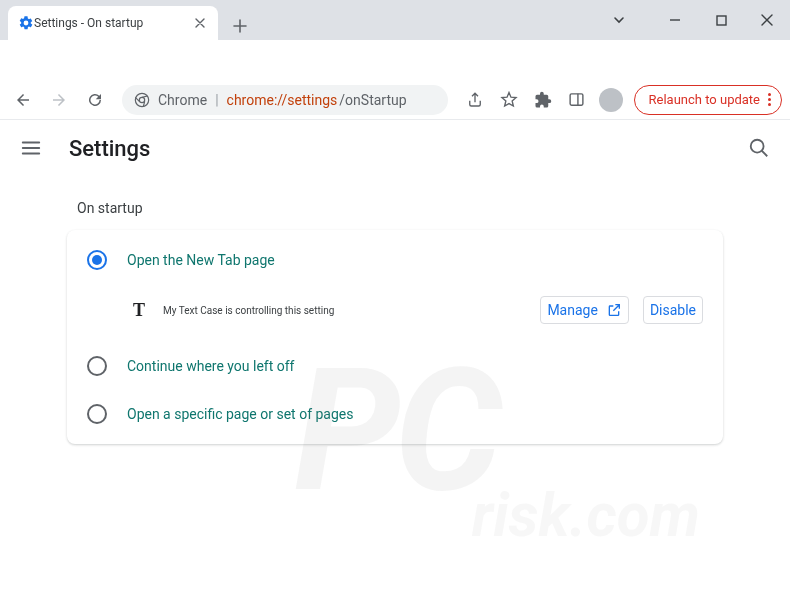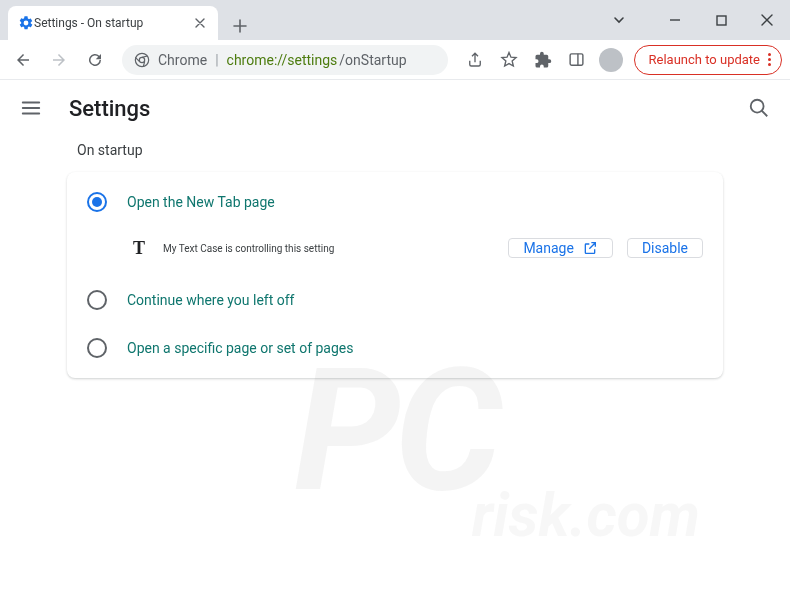--- a/index.html
+++ b/index.html
@@ -10,55 +10,55 @@
 .tab { background: #fff; border-radius: 8px 8px 0 0; height: 34px; display: flex; align-items: center; padding: 0 10px; margin-left: 8px; min-width: 210px; gap: 0; }
 .tab-favicon { width: 16px; height: 16px; color: #1a73e8; display:flex; align-items:center; justify-content:center; }
 .tab-title { font-size: 12px; color: #3c4043; flex: 1; white-space: nowrap; overflow: hidden; }
 .tab-close { width: 16px; height: 16px; display: flex; align-items: center; justify-content: center; color: #5f6368; cursor: pointer; border-radius: 50%; }
 .newtab { width: 28px; height: 28px; display: flex; align-items: center; justify-content: center; color: #5f6368; margin-left: 8px; cursor: pointer; }
 .win-controls { margin-left: auto; display: flex; align-items: center; height: 100%; }
 .win-controls > div { width: 46px; height: 32px; display: flex; align-items: center; justify-content: center; color: #3c4043; cursor: pointer; }
 .win-chevron { margin-right: 10px; }
 
 
-.toolbar { height: 40px; background: #fff; display: flex; align-items: center; padding: 0 8px; gap: 6px; border-bottom: 1px solid #e8eaed; }
+.toolbar { height: 40px; background: #fff; display: flex; align-items: center; padding: 0 8px; gap: 6px; border-bottom: 1px solid #e8eaed; margin-top: 40px; }
 .navbtn { width: 30px; height: 30px; display: flex; align-items: center; justify-content: center; color: #5f6368; cursor: pointer; border-radius: 50%; }
 .navbtn.disabled { color: #bdc1c6; cursor: default; }
 .omnibox { flex: 1; height: 30px; background: #f1f3f4; border-radius: 15px; display: flex; align-items: center; padding: 0 12px; gap: 8px; margin: 0 6px; }
 .omni-favicon { width: 16px; height: 16px; color: #5f6368; display:flex; }
 .omni-text { font-size: 14px; color: #5f6368; display: flex; align-items: center; gap: 2px; }
-.omni-text .host { color: #4d7c0f; }
+.omni-text .host { color: #c2410c; }
 .omni-sep { color: #9aa0a6; margin: 0 6px; }
 .toolbar-icons { display: flex; align-items: center; gap: 4px; }
 .tbicon { width: 30px; height: 30px; display: flex; align-items: center; justify-content: center; color: #5f6368; cursor: pointer; border-radius: 50%; }
 .avatar { width: 24px; height: 24px; border-radius: 50%; background: #bdc1c6; }
 .relaunch { height: 30px; border: 1px solid #d93025; border-radius: 15px; display: flex; align-items: center; padding: 0 10px 0 14px; gap: 8px; color: #d93025; font-size: 13px; cursor: pointer; margin-left: 4px; }
 .relaunch-dots { display: flex; flex-direction: column; gap: 2px; }
 .relaunch-dots span { width: 3px; height: 3px; border-radius: 50%; background: #d93025; }
 
 
 .content { background: #fff; height: calc(611px - 80px); overflow: hidden; }
 .app-header { height: 56px; display: flex; align-items: center; padding: 0 20px; gap: 27px; }
 .hamburger { color: #5f6368; cursor: pointer; }
 .app-title { font-size: 22px; font-weight: 500; color: #202124; }
 .search-btn { margin-left: auto; color: #5f6368; cursor: pointer; }
 
-.section { max-width: 680px; margin: 6px auto 0; padding: 0 12px; }
+.section { max-width: 680px; margin: 24px auto 0; padding: 0 12px; }
 .section-label { font-size: 14px; color: #3c4043; margin-bottom: 14px; margin-left: 10px; }
 .card { background: #fff; border-radius: 8px; box-shadow: 0 1px 2px rgba(60,64,67,.15), 0 1px 3px rgba(60,64,67,.1); padding: 6px 0; }
 .option-row { display: flex; align-items: center; padding: 14px 20px; gap: 20px; }
 .option-label { font-size: 14px; color: #0f766e; }
 .radio { width: 20px; height: 20px; border: 2px solid #5f6368; border-radius: 50%; position: relative; flex-shrink: 0; }
 .radio.selected { border-color: #1a73e8; }
 .radio.selected::after { content: ''; position: absolute; inset: 3px; border-radius: 50%; background: #1a73e8; }
 
 .ext-row { display: flex; align-items: center; padding: 12px 20px 18px 62px; gap: 14px; }
 .ext-icon { width: 20px; height: 20px; display:flex; align-items:center; justify-content:center; color: #202124; font-weight: 900; font-size: 18px; font-family: Georgia, serif; }
 .ext-text { font-size: 10px; color: #3c4043; flex: 1; }
-.ext-btn { height: 20px; padding: 0 14px; border: 1px solid #dadce0; border-radius: 4px; background: #fff; color: #1a73e8; font-size: 14px; display: flex; align-items: center; gap: 8px; cursor: pointer; }
+.ext-btn { height: 28px; padding: 0 6px; border: 1px solid #dadce0; border-radius: 4px; background: #fff; color: #1a73e8; font-size: 14px; display: flex; align-items: center; gap: 8px; cursor: pointer; }
 .ext-btn svg { color: #1a73e8; }
 
 
 .watermark { position: absolute; left: 0; right: 0; top: 150px; bottom: 0; pointer-events: none; display: flex; align-items: center; justify-content: center; overflow: hidden; }
 .watermark-text { font-size: 170px; font-weight: 700; color: rgba(120,120,120,0.08); letter-spacing: -6px; white-space: nowrap; font-style: italic; transform: translateY(50px); }
 .watermark-sub { position: absolute; bottom: 60px; right: 90px; font-size: 60px; font-weight: 700; color: rgba(120,120,120,0.06); font-style: italic; }
 
 svg { display: block; }
 </style>
 </head>

